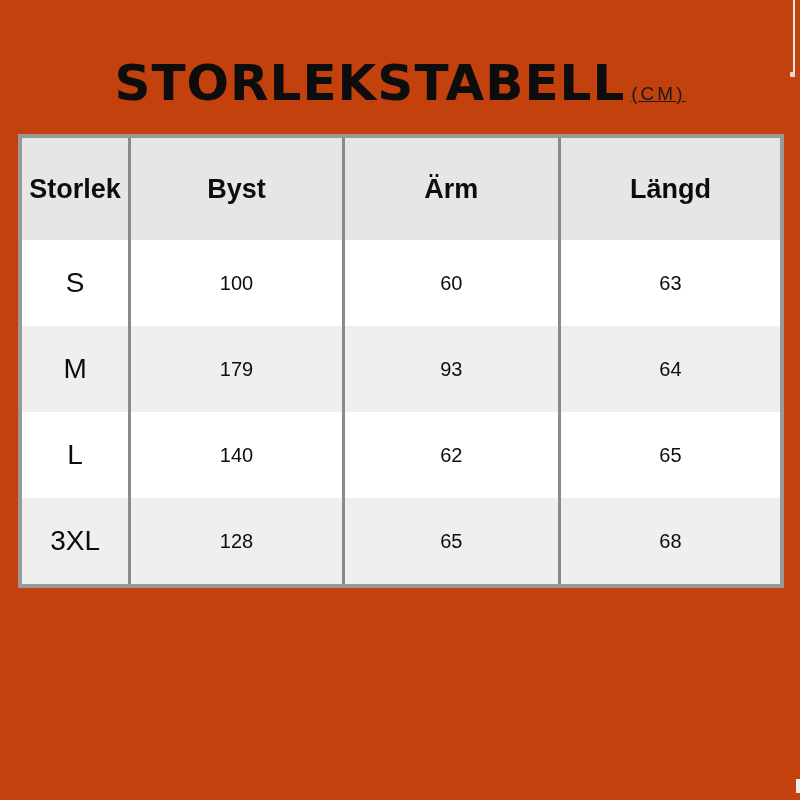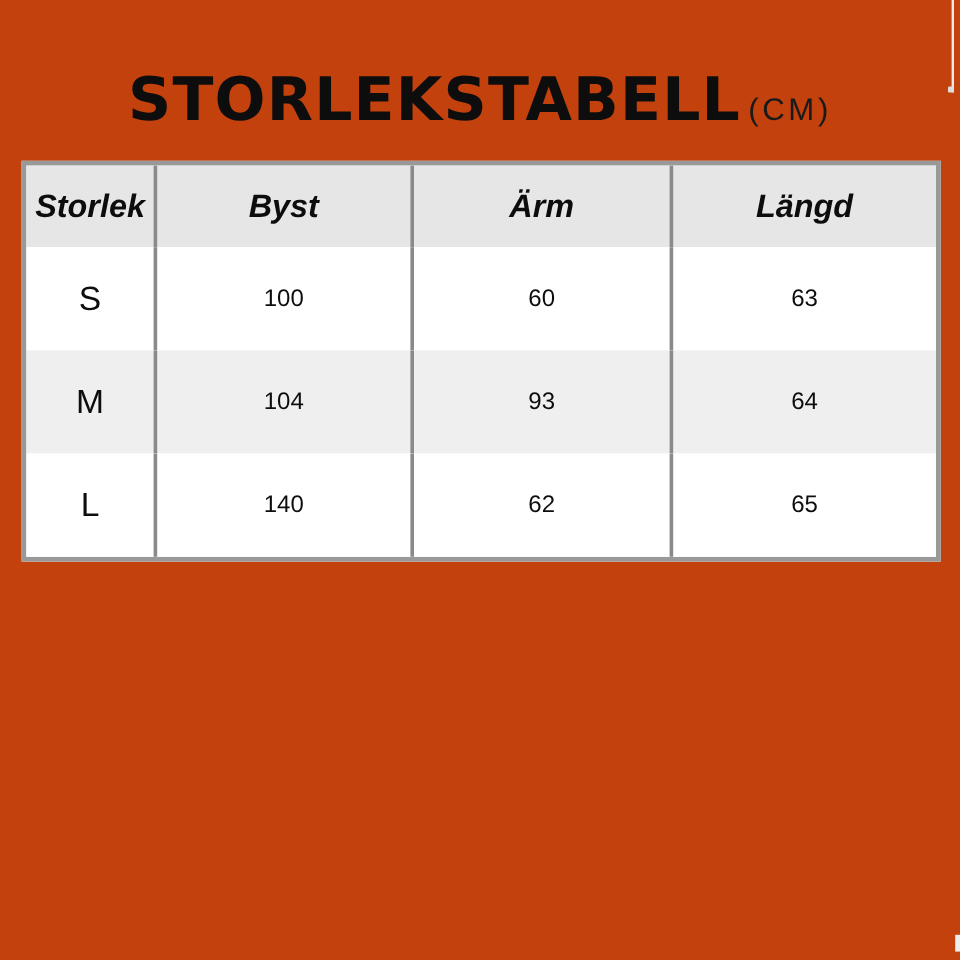--- a/index.html
+++ b/index.html
@@ -30,25 +30,26 @@
     font-family: "DejaVu Sans", sans-serif;
     font-weight: 900;
     font-size: 50px;
     line-height: 1;
     letter-spacing: 1px;
     color: var(--text);
   }
   .title-unit {
     font-family: "Liberation Sans", sans-serif;
     font-weight: 400;
-    font-size: 26px;
+    font-size: 19px;
     line-height: 1;
     letter-spacing: 3px;
     color: #1a1a1a;
     margin-left: 6px;
+    text-decoration: underline;
   }
 
   table.size-table {
     table-layout: fixed;
     border-collapse: separate;
     border-spacing: 0;
     width: 766px;
     margin: 26px 0 0 18px;
     border: 4px solid var(--outer-border);
     background: var(--row-bg);
@@ -61,25 +62,24 @@
   .size-table th, .size-table td {
     text-align: center;
     vertical-align: middle;
     color: var(--text);
     border-left: 3px solid var(--column-divider);
     overflow: hidden;
   }
   .size-table th:first-child, .size-table td:first-child { border-left: none; }
 
   .size-table thead th {
-    height: 68px;
+    height: 102px;
     background: var(--header-bg);
     font-weight: bold;
     font-size: 27px;
-    font-style: italic;
   }
   .size-table tbody td { height: 86px; background: var(--row-bg); }
   .size-table tbody tr.alt td { background: var(--row-alt-bg); }
   td.size-cell { font-size: 28px; }
   td.num-cell  { font-size: 20px; }
 
   
   .edge-line  { position: absolute; left: 793px; top: 0;    width: 2px; height: 77px; background: #e8e8e8; }
   .edge-dot   { position: absolute; left: 790px; top: 72px; width: 5px; height: 5px;  background: #dddddd; border-radius: 1px; }
   .edge-smudge{ position: absolute; left: 796px; top: 779px;width: 4px; height: 14px; background: #ededed; }
@@ -111,29 +111,35 @@
     </thead>
     <tbody id="table-body">
         <tr>
           <td class="size-cell">S</td>
           <td class="num-cell">100</td>
           <td class="num-cell">60</td>
           <td class="num-cell">63</td>
         </tr>
         <tr class="alt">
           <td class="size-cell">M</td>
-          <td class="num-cell">104</td>
+          <td class="num-cell">179</td>
           <td class="num-cell">93</td>
           <td class="num-cell">64</td>
         </tr>
         <tr>
           <td class="size-cell">L</td>
           <td class="num-cell">140</td>
           <td class="num-cell">62</td>
           <td class="num-cell">65</td>
+        </tr>
+        <tr class="alt">
+          <td class="size-cell">3XL</td>
+          <td class="num-cell">128</td>
+          <td class="num-cell">65</td>
+          <td class="num-cell">68</td>
         </tr>
       </tbody>
   </table>
 
   <div class="edge-line"></div>
   <div class="edge-dot"></div>
   <div class="edge-smudge"></div>
 
 </div>
 

